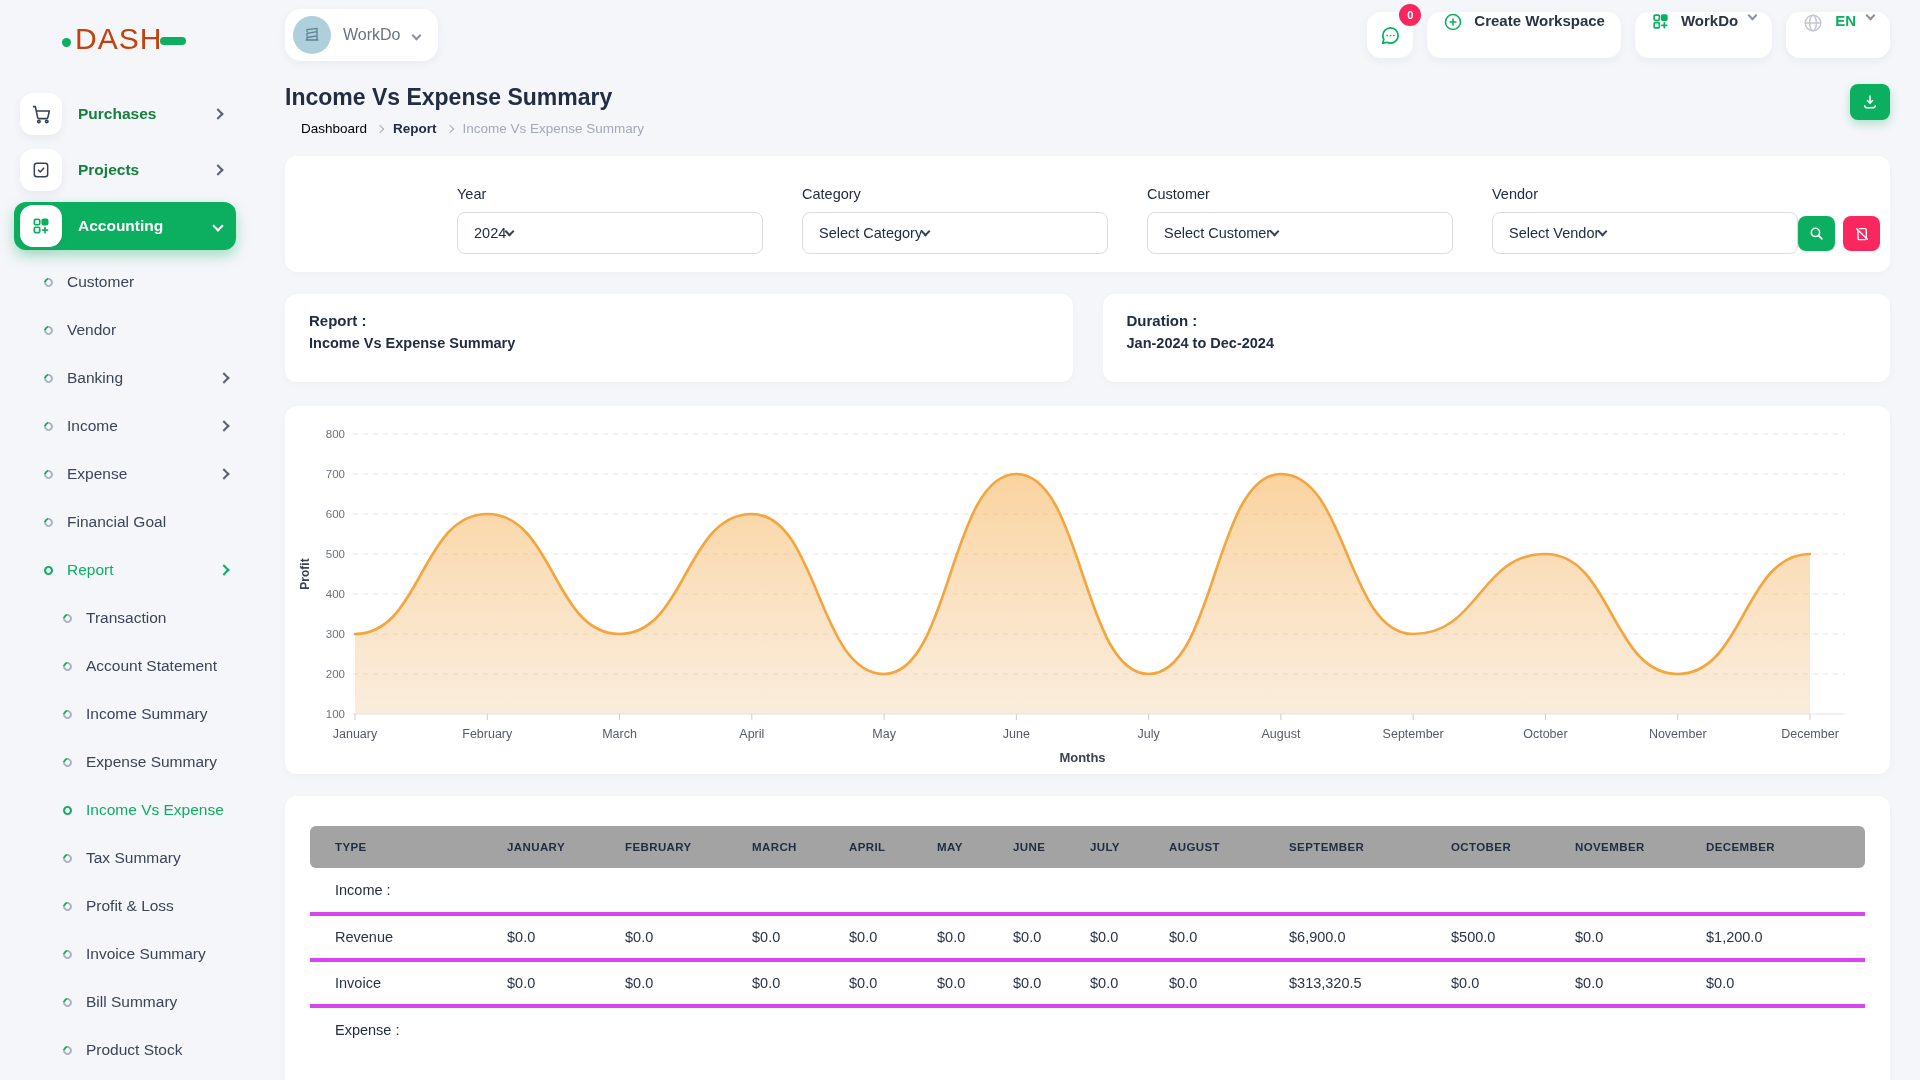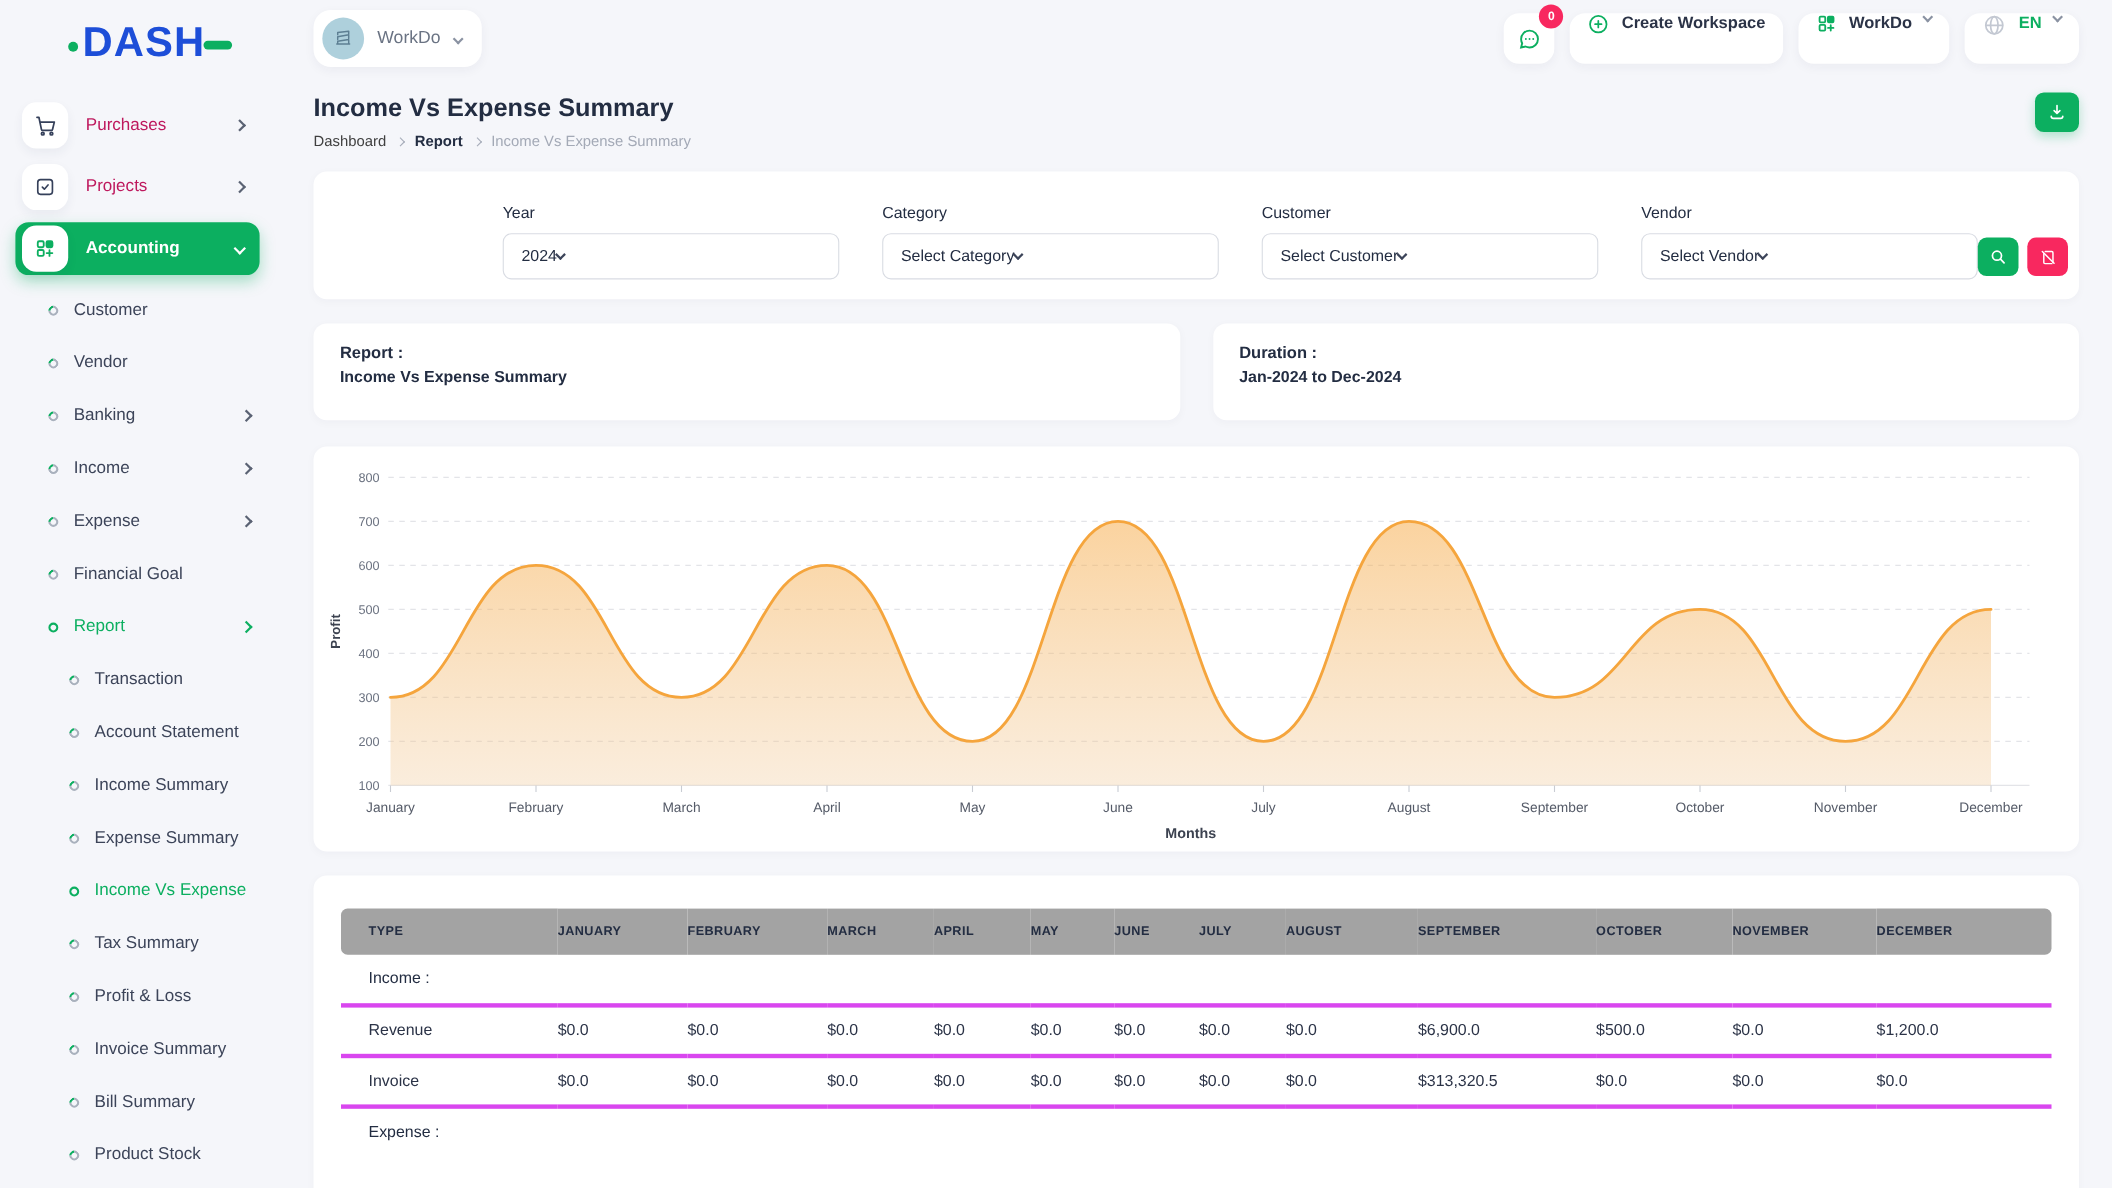--- a/index.html
+++ b/index.html
@@ -6,26 +6,26 @@
   html,body { width:1920px; height:1080px; overflow:hidden; }
   body {
     font-family:"Liberation Sans","DejaVu Sans",sans-serif;
     background:#f5f6fa; color:#232d42; font-size:15px;
     display:flex;
   }
   
   .sidebar { width:250px; min-width:250px; height:1080px; background:#f5f6fa; padding-top:18px; }
   .logo { display:flex; align-items:center; gap:4px; padding-left:62px; height:42px; }
   .logo-dot { width:9px; height:9px; border-radius:50%; background:#0caf60; margin-top:6px; }
-  .logo-text { font-size:38px; font-weight:700; letter-spacing:1px; color:#1d4ed8; }
+  .logo-text { font-size:30px; font-weight:400; letter-spacing:1px; color:#c2410c; }
   .logo-dash { width:26px; height:8px; border-radius:4px; background:#0caf60; margin-left:-6px; margin-top:4px; }
   .menu { margin-top:30px; }
   .menu-item { display:flex; align-items:center; height:48px; margin:8px 14px 8px 14px; padding:0 14px 0 6px; border-radius:12px; cursor:pointer; }
   .icon-tile { width:42px; height:42px; border-radius:13px; background:#fff; box-shadow:0 4px 10px rgba(40,50,80,.06); display:flex; align-items:center; justify-content:center; margin-right:16px; }
-  .menu-item .mi-label { font-weight:400; font-size:15.5px; color:#be185d; flex:1; }
+  .menu-item .mi-label { font-weight:700; font-size:15.5px; color:#15803d; flex:1; }
   .menu-item.active { background:#0caf60; box-shadow:0 6px 14px rgba(12,175,96,.35); }
   .menu-item.active .mi-label { color:#fff; font-weight:700; }
   .chev { width:8px; height:8px; border-right:2px solid #5a6273; border-bottom:2px solid #5a6273; display:inline-block; }
   .chev.right { transform:rotate(-45deg); }
   .chev.down  { transform:rotate(45deg); }
   .menu-item.active .chev { border-color:#fff; }
   .submenu { list-style:none; }
   .sub-item { display:flex; align-items:center; height:48px; padding-left:44px; cursor:pointer; }
   .sub-item.lvl2 { padding-left:63px; }
   .bullet { width:9px; height:9px; border-radius:50%; border:2px solid #a9b1bd; border-top-color:#0caf60; transform:rotate(-45deg); margin-right:14px; flex:0 0 auto; }
@@ -46,21 +46,21 @@
   .badge { position:absolute; top:-8px; right:-8px; min-width:22px; height:22px; border-radius:11px; background:#f8285f; color:#fff; font-size:11px; font-weight:700; display:flex; align-items:center; justify-content:center; }
   .pill { background:#fff; border-radius:14px; height:46px; display:flex; gap:11px; padding:0 16px; box-shadow:0 3px 10px rgba(30,40,70,.05); cursor:pointer; }
   .pill .p-label { font-size:15px; font-weight:600; color:#2b3347; }
   .pill .p-label.green { color:#0caf60; font-weight:700; }
   
   .content { padding:14px 30px 0 35px; }
   .page-head { display:flex; justify-content:space-between; align-items:flex-start; }
   .page-title { font-size:23px; font-weight:700; color:#232d42; }
   .breadcrumb { margin-top:10px; display:flex; align-items:center; gap:10px; font-size:13.5px; }
   .breadcrumb .bc-sep { width:6px; height:6px; border-right:1.6px solid #a7adba; border-bottom:1.6px solid #a7adba; transform:rotate(-45deg); }
-  .bc-link { color:#404040; cursor:pointer; }
+  .bc-link { color:#000000; cursor:pointer;margin-left:16px; }
   .bc-mid { color:#232d42; font-weight:600; cursor:pointer; }
   .bc-cur { color:#a3a9b6; }
   .dl-btn { width:40px; height:36px; border:none; border-radius:8px; background:#0caf60; display:flex; align-items:center; justify-content:center; cursor:pointer; box-shadow:0 4px 10px rgba(12,175,96,.3); }
   .card { background:#fff; border-radius:12px; box-shadow:0 2px 8px rgba(30,40,70,.03); }
   .filter-card { margin-top:20px; height:116px; padding:18px 24px; display:flex; align-items:flex-end; }
   .filter-fields { display:flex; gap:27px; margin-left:136px; }
   .f-group { width:306px;margin-left:12px; }
   .f-label { font-size:14.5px; color:#232d42; margin-bottom:10px; }
   .select { height:42px; border:1px solid #d9dce3; border-radius:8px; background:#fff; display:flex; align-items:center; justify-content:flex-start; padding:0 16px; font-size:14.5px; color:#232d42; cursor:pointer; }
   .select .chev { width:7px; height:7px; border-color:#3c4459; margin-top:-3px; }

